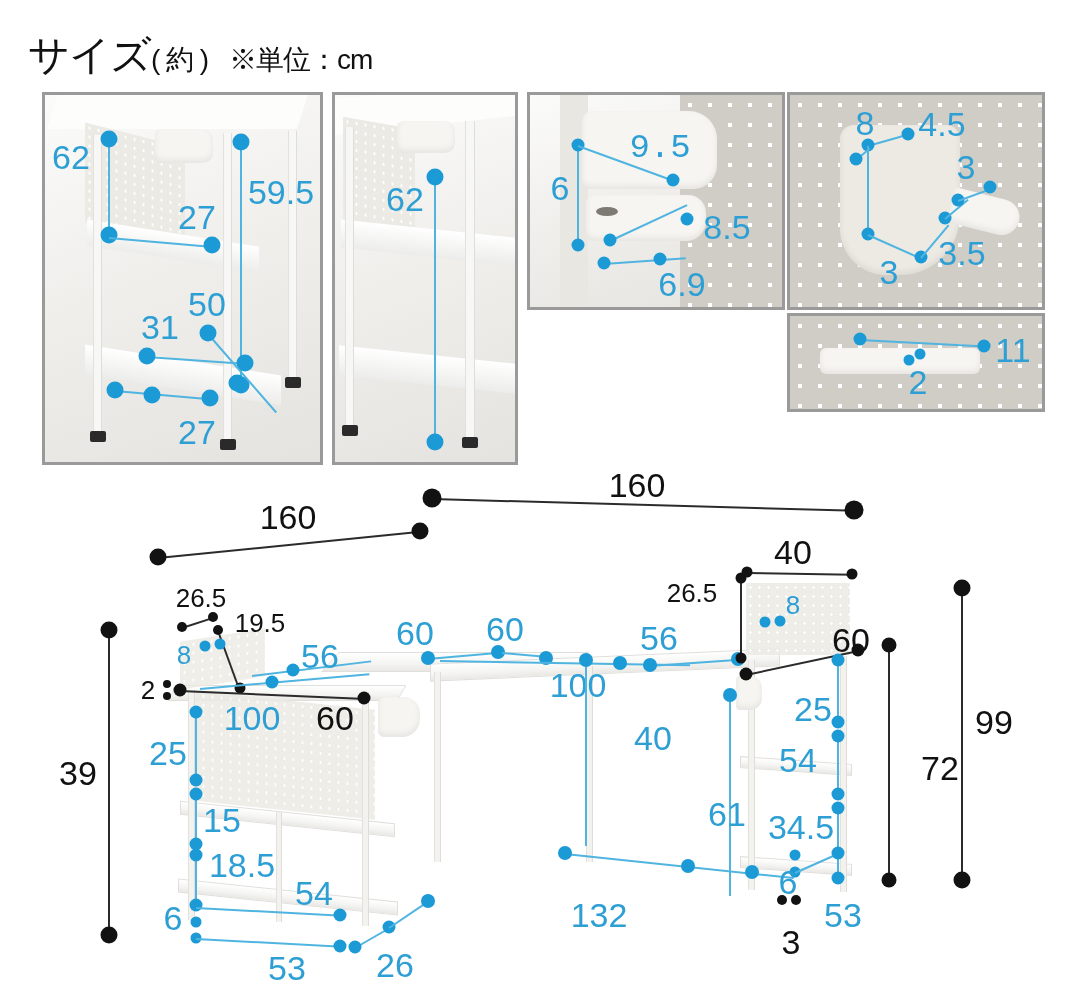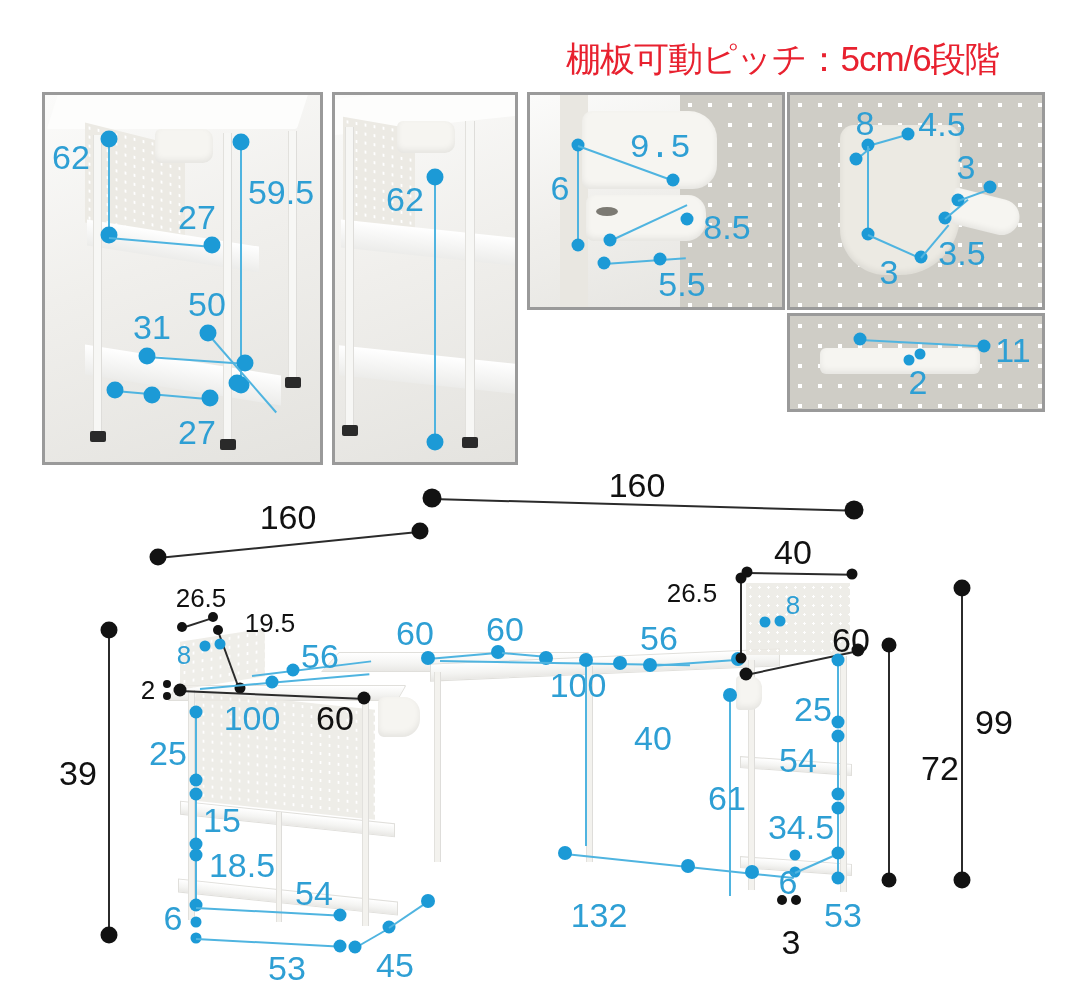--- a/index.html
+++ b/index.html
@@ -98,21 +98,23 @@
     position: absolute;
     background: linear-gradient(180deg,#ffffff 0%,#f4f4f2 60%,#e9e8e5 100%);
     border: 1px solid #e0dfdb;
   }
 </style>
 </head>
 <body>
 
 <div id="root">
 
-  <div class="hdr-note">棚板可動ピッチ：5cm/6段階</div>
+  <div class="hdr-title">
+    <span>サイズ</span><span class="small">( 約 )</span>&nbsp;&nbsp;<span class="small">※単位：cm</span>
+  </div>
 
   <div class="panel" style="left:42px; top:92px; width:281px; height:373px;">
     <div class="photo-bg"></div>
 
     <div class="wf" style="left:8px; top:-4px; width:250px; height:38px; transform:skewX(-18deg); border-radius:2px;"></div>
 
     <div class="pegboard" style="left:40px; top:40px; width:100px; height:100px; transform:skewY(14deg);"></div>
 
     <div class="hook" style="left:110px; top:34px; width:58px; height:34px;"></div>
 
@@ -137,21 +139,21 @@
     <div class="dot" style="left:196px; top:290px; width:17px; height:17px;"></div>
     <div class="lbl" style="left:236px; top:97px;">59.5</div>
 
     <div class="dim-line" style="left:64px; top:142px; width:104px; transform:rotate(5deg);"></div>
     <div class="dot" style="left:167px; top:150px; width:17px; height:17px;"></div>
     <div class="lbl" style="left:152px; top:122px;">27</div>
 
     <div class="dim-line" style="left:102px; top:261px; width:100px; transform:rotate(4deg);"></div>
     <div class="dot" style="left:102px; top:261px; width:17px; height:17px;"></div>
     <div class="dot" style="left:200px; top:268px; width:17px; height:17px;"></div>
-    <div class="lbl" style="left:107px; top:232px;text-align:right;">31</div>
+    <div class="lbl" style="left:115px; top:232px;text-align:right;">31</div>
 
     <div class="dim-line" style="left:163px; top:238px; width:104px; transform:rotate(49deg);"></div>
     <div class="dot" style="left:163px; top:238px; width:17px; height:17px;"></div>
     <div class="dot" style="left:192px; top:288px; width:17px; height:17px;"></div>
     <div class="lbl" style="left:162px; top:209px;">50</div>
 
     <div class="dim-line" style="left:70px; top:295px; width:98px; transform:rotate(5deg);"></div>
     <div class="dot" style="left:70px; top:295px; width:17px; height:17px;"></div>
     <div class="dot" style="left:107px; top:300px; width:17px; height:17px;"></div>
     <div class="dot" style="left:165px; top:303px; width:17px; height:17px;"></div>
@@ -194,21 +196,21 @@
     <div class="lbl" style="left:130px; top:53px;font-family:Liberation Mono, monospace;">9.5</div>
 
     <div class="dim-line" style="left:80px; top:145px; width:85px; transform:rotate(-25deg);"></div>
     <div class="dot" style="left:80px; top:145px; width:13px; height:13px;"></div>
     <div class="dot" style="left:157px; top:124px; width:13px; height:13px;"></div>
     <div class="lbl" style="left:197px; top:132px;">8.5</div>
 
     <div class="dim-line" style="left:74px; top:168px; width:82px; transform:rotate(-4deg);"></div>
     <div class="dot" style="left:74px; top:168px; width:13px; height:13px;"></div>
     <div class="dot" style="left:130px; top:164px; width:13px; height:13px;"></div>
-    <div class="lbl" style="left:152px; top:189px;">5.5</div>
+    <div class="lbl" style="left:152px; top:189px;">6.9</div>
   </div>
 
   <div class="panel" style="left:787px; top:92px; width:258px; height:218px;">
     <div class="photo-bg"></div>
     <div class="pegboard dark" style="left:0; top:0; width:258px; height:218px;"></div>
     <div class="hook" style="left:50px; top:30px; width:120px; height:150px; border-radius:14px 14px 60px 46px; background:#eceae3;"></div>
     <div class="hook" style="left:160px; top:100px; width:70px; height:36px; border-radius:4px 18px 18px 4px; transform:rotate(14deg);"></div>
 
     <div class="dim-line" style="left:78px; top:50px; width:42px; transform:rotate(-16deg);"></div>
     <div class="dot" style="left:78px; top:50px; width:13px; height:13px;"></div>
@@ -288,21 +290,21 @@
     <div class="hook" style="left:736px; top:216px; width:26px; height:34px; border-radius:4px 12px 12px 4px;"></div>
 
     <div class="dim-line k" style="left:182px; top:167px; width:32px; transform:rotate(-18deg);"></div>
     <div class="dot k" style="left:182px; top:167px; width:10px; height:10px;"></div>
     <div class="dot k" style="left:213px; top:157px; width:10px; height:10px;"></div>
     <div class="lbl k sm" style="left:201px; top:138px;">26.5</div>
 
     <div class="dim-line k" style="left:218px; top:170px; width:62px; transform:rotate(70deg);"></div>
     <div class="dot k" style="left:218px; top:170px; width:10px; height:10px;"></div>
     <div class="dot k" style="left:240px; top:228px; width:11px; height:11px;"></div>
-    <div class="lbl k sm" style="left:270px; top:163px;text-align:right;">19.5</div>
+    <div class="lbl k sm" style="left:260px; top:163px;text-align:right;">19.5</div>
 
     <div class="dot" style="left:205px; top:186px; width:11px; height:11px;"></div>
     <div class="dot" style="left:220px; top:184px; width:11px; height:11px;"></div>
     <div class="lbl sm" style="left:184px; top:195px;">8</div>
 
     <div class="dot k" style="left:167px; top:224px; width:8px; height:8px;"></div>
     <div class="dot k" style="left:167px; top:236px; width:8px; height:8px;"></div>
     <div class="lbl k sm" style="left:148px; top:230px;">2</div>
 
     <div class="dim-line k" style="left:180px; top:230px; width:186px; transform:rotate(2.5deg);"></div>
@@ -341,21 +343,21 @@
     <div class="dot" style="left:196px; top:478px; width:11px; height:11px;"></div>
     <div class="lbl" style="left:173px; top:458px;">6</div>
 
     <div class="dim-line" style="left:196px; top:478px; width:146px; transform:rotate(3deg);"></div>
     <div class="dot" style="left:340px; top:486px; width:13px; height:13px;"></div>
     <div class="lbl" style="left:287px; top:508px;">53</div>
 
     <div class="dim-line" style="left:355px; top:487px; width:38px; transform:rotate(-30deg);"></div>
     <div class="dot" style="left:355px; top:487px; width:13px; height:13px;"></div>
     <div class="dot" style="left:389px; top:467px; width:13px; height:13px;"></div>
-    <div class="lbl" style="left:395px; top:505px;">45</div>
+    <div class="lbl" style="left:395px; top:505px;">26</div>
 
     <div class="dim-line" style="left:389px; top:467px; width:48px; transform:rotate(-34deg);"></div>
     <div class="dot" style="left:428px; top:441px; width:14px; height:14px;"></div>
     <div class="lbl" style="left:472px; top:467px;"></div>
 
     <div class="dim-line k" style="left:109px; top:170px; width:305px; transform:rotate(90deg);"></div>
     <div class="dot k" style="left:109px; top:170px; width:17px; height:17px;"></div>
     <div class="dot k" style="left:109px; top:475px; width:17px; height:17px;"></div>
     <div class="lbl k" style="left:78px; top:313px;">39</div>
 
@@ -372,21 +374,21 @@
     <div class="dot" style="left:620px; top:203px; width:14px; height:14px;"></div>
     <div class="lbl" style="left:578px; top:225px;">100</div>
 
     <div class="dim-line" style="left:586px; top:200px; width:185px; transform:rotate(90deg);"></div>
     <div class="dot" style="left:586px; top:200px; width:14px; height:14px;"></div>
     <div class="lbl" style="left:653px; top:278px;">40</div>
 
 
     <div class="dim-line" style="left:730px; top:235px; width:200px; transform:rotate(90deg);"></div>
     <div class="dot" style="left:730px; top:235px; width:14px; height:14px;"></div>
-    <div class="lbl" style="left:727px; top:338px;text-align:right;">61</div>
+    <div class="lbl" style="left:727px; top:354px;text-align:right;">61</div>
 
     <div class="dim-line" style="left:565px; top:393px; width:230px; transform:rotate(6deg);"></div>
     <div class="dot" style="left:565px; top:393px; width:14px; height:14px;"></div>
     <div class="dot" style="left:688px; top:406px; width:14px; height:14px;"></div>
     <div class="dot" style="left:752px; top:412px; width:14px; height:14px;"></div>
     <div class="lbl" style="left:599px; top:455px;">132</div>
 
     <div class="dim-line" style="left:650px; top:205px; width:90px; transform:rotate(-4deg);"></div>
     <div class="dot" style="left:650px; top:205px; width:14px; height:14px;"></div>
     <div class="dot" style="left:738px; top:199px; width:14px; height:14px;"></div>

